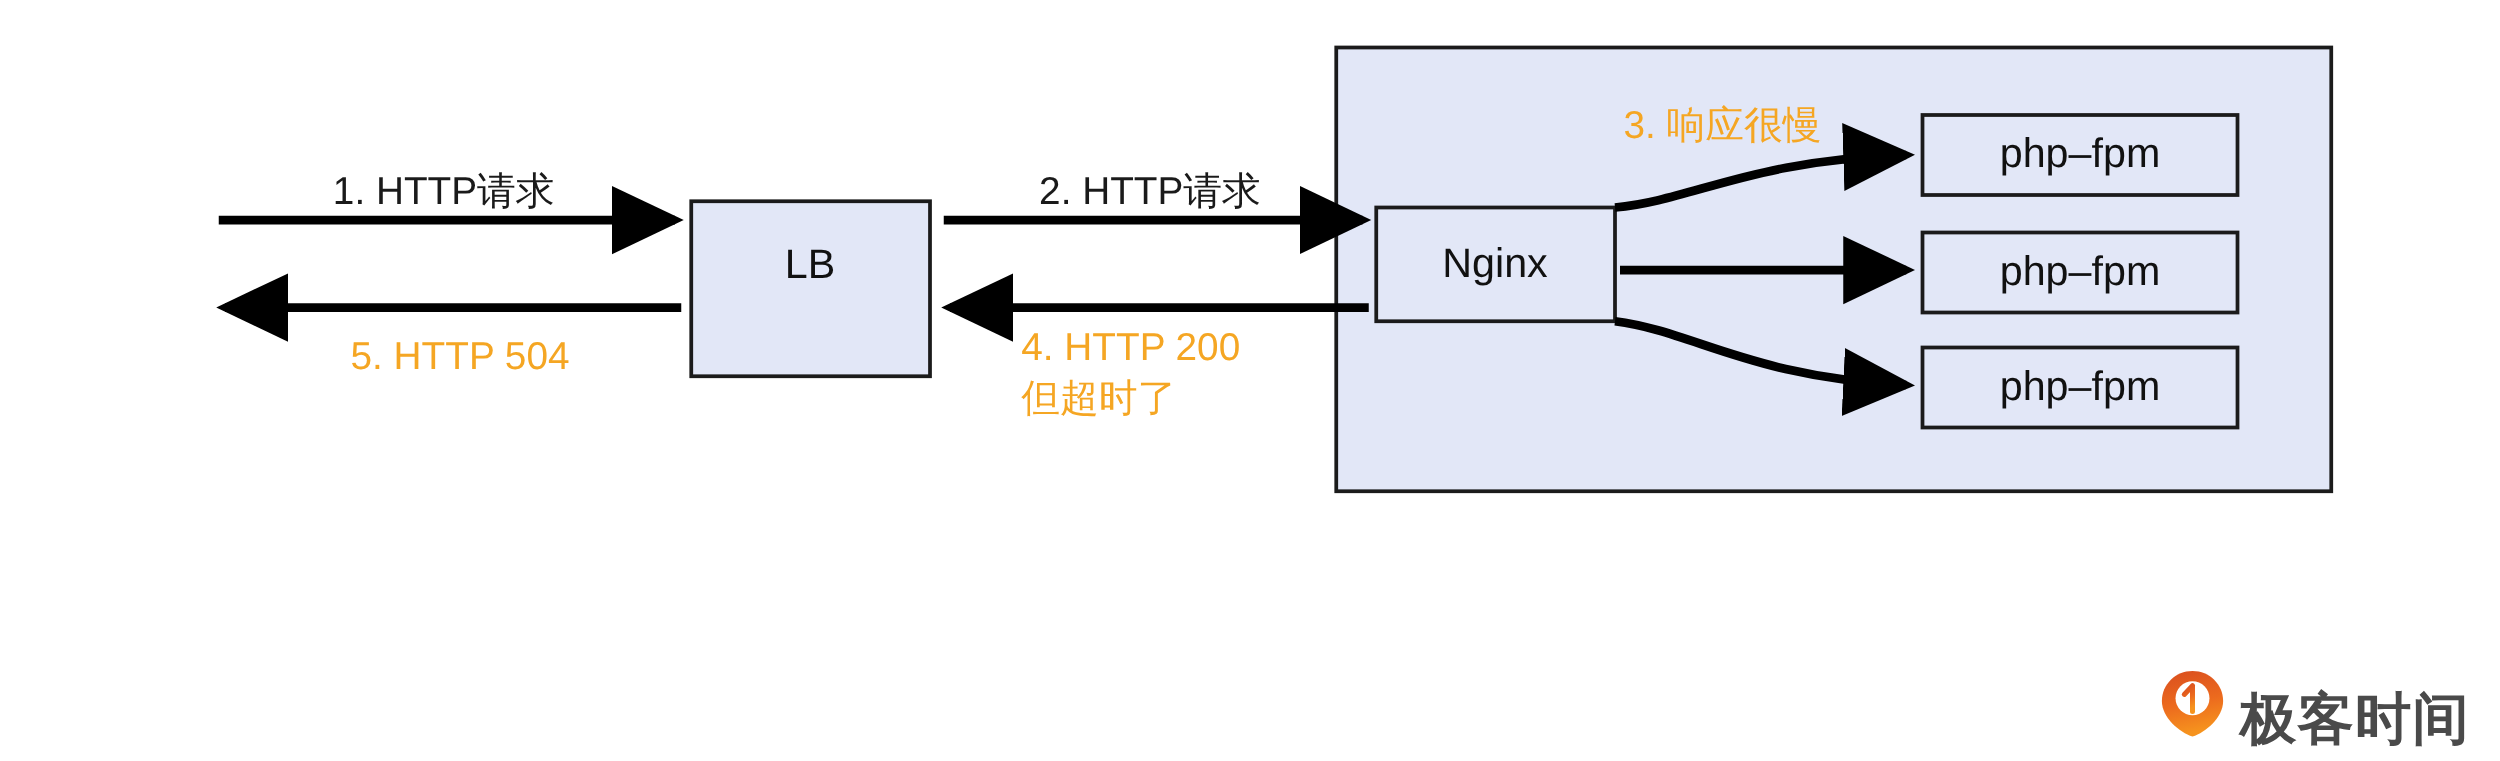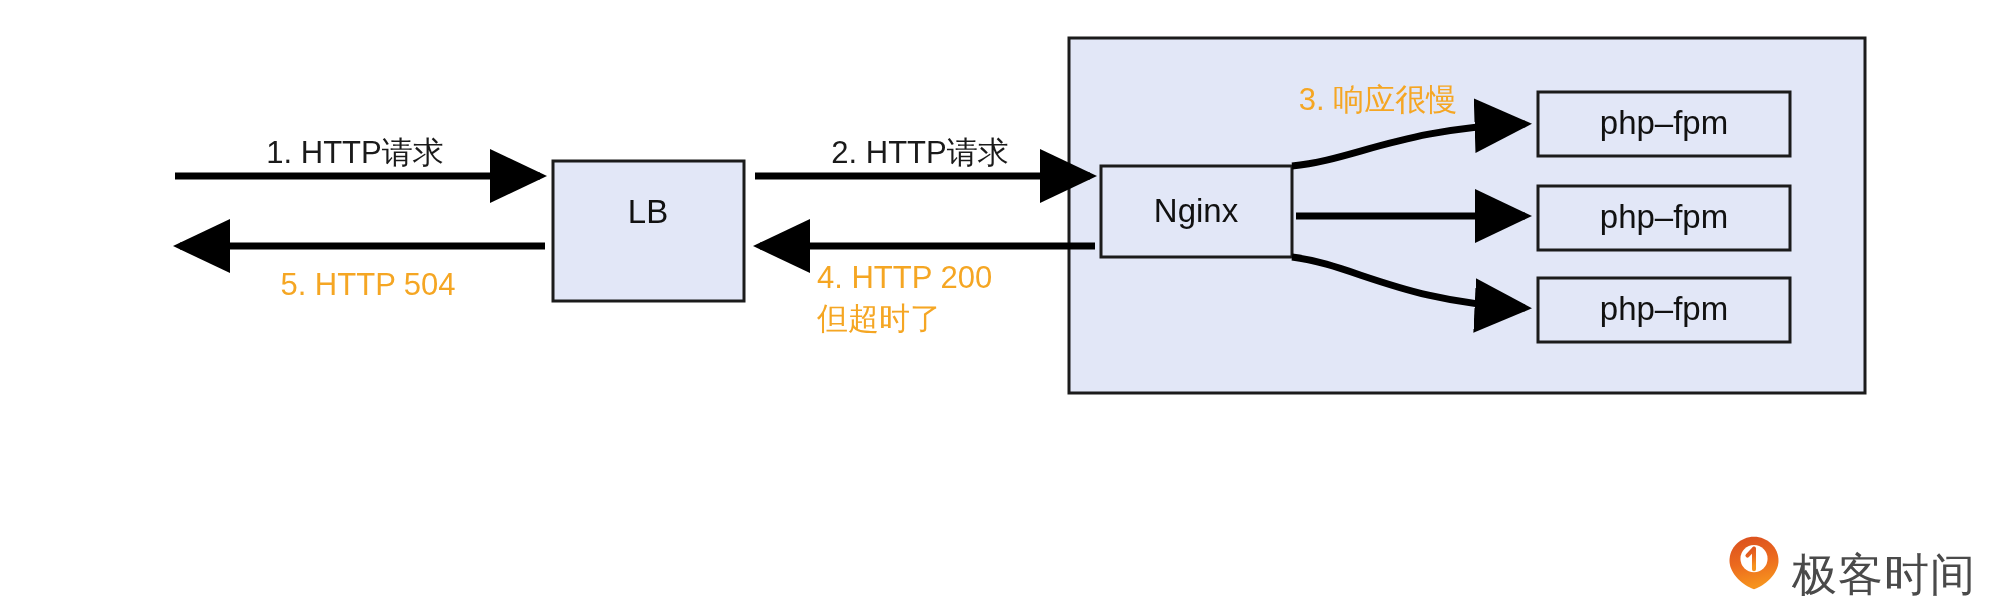--- a/index.html
+++ b/index.html
@@ -78,21 +78,21 @@
     gap: 10px;
   }
   .brand-mark {
     width: 56px;
     height: 56px;
     display: block;
   }
   .brand-text {
     font-family: "DejaVu Sans", "Liberation Sans", sans-serif;
     font-size: 45px;
-    font-weight: normal;
+    font-weight: bold;
     color: #4a4a4a;
     letter-spacing: 1px;
     line-height: 1;
     margin-top: 24px;
   }
 </style>
 </head>
 <body>
 
 <div id="canvas">

